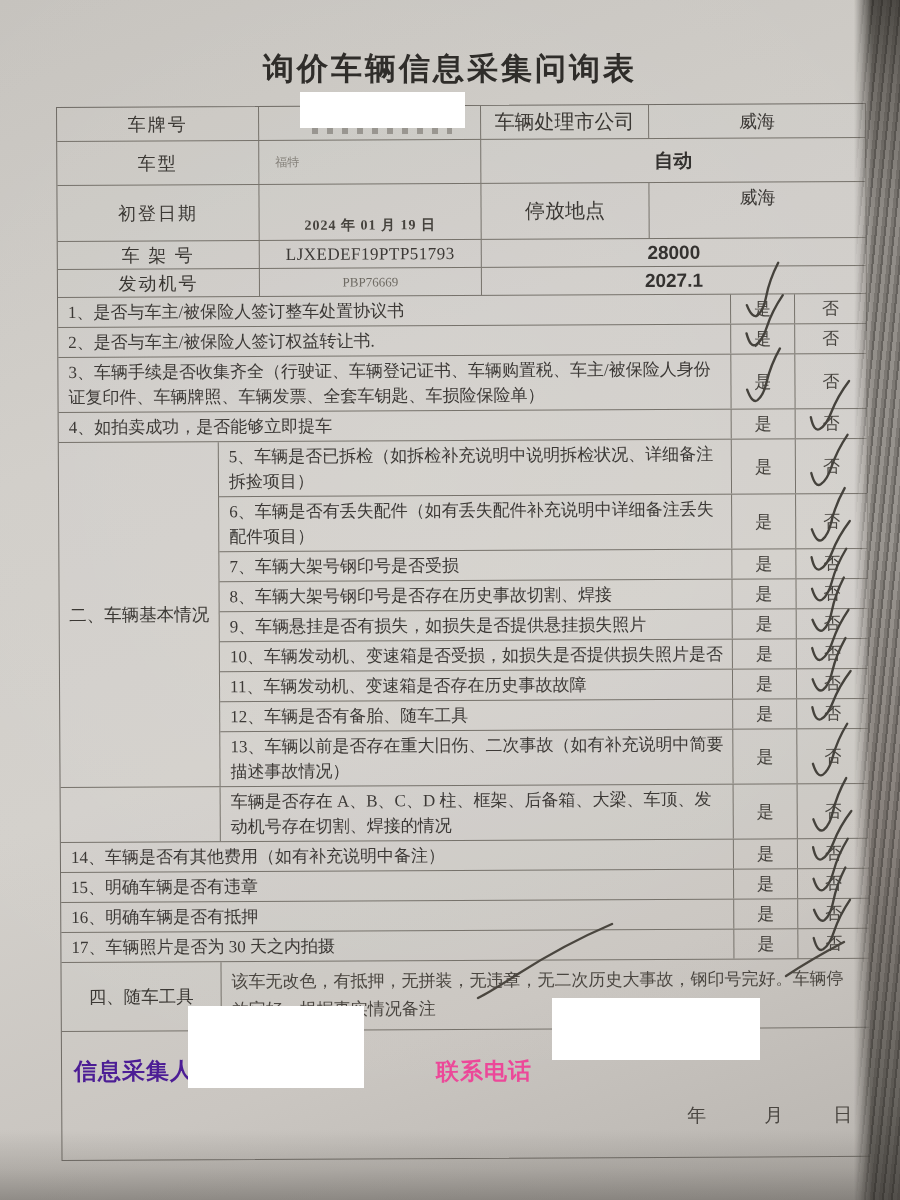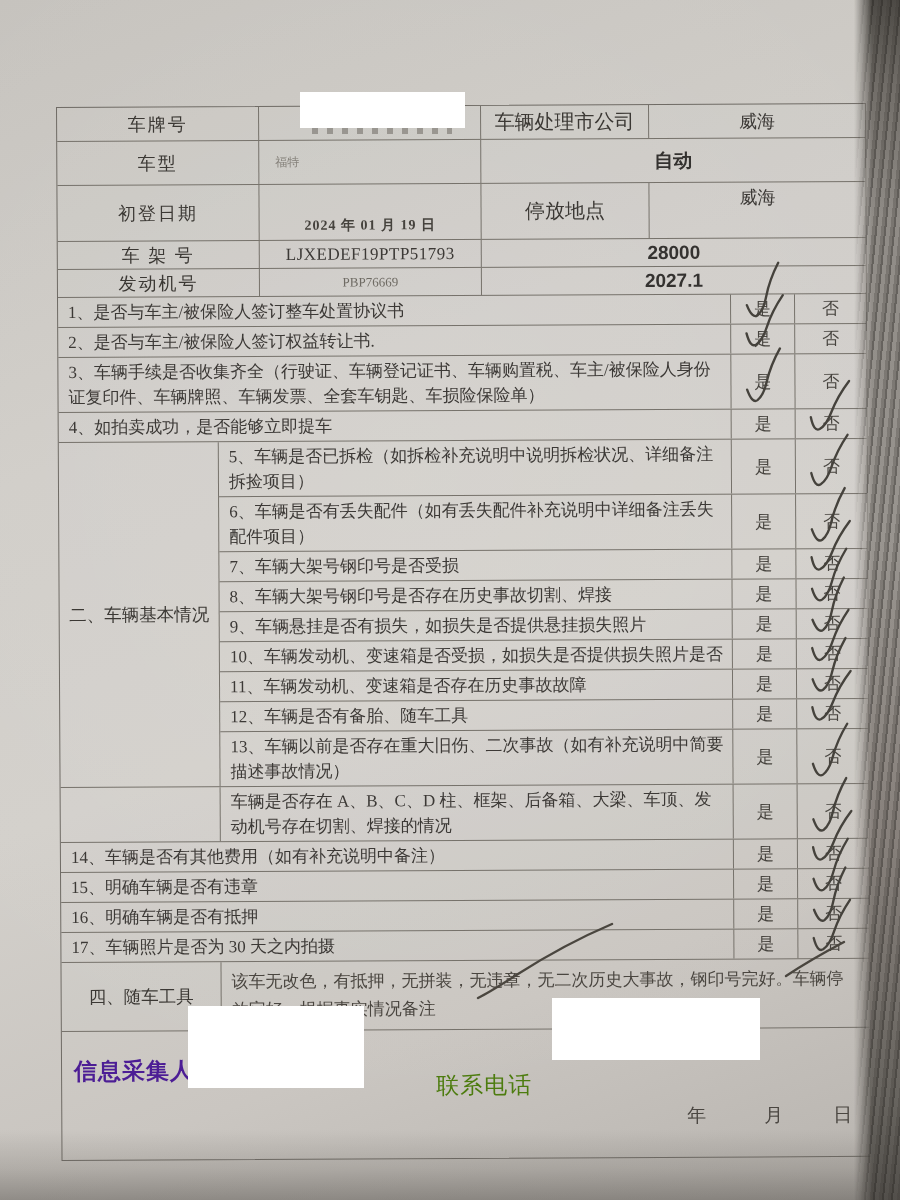--- a/index.html
+++ b/index.html
@@ -92,21 +92,21 @@
   }
   .check path{fill:none;stroke:#45423c;stroke-width:2.6;stroke-linecap:round;}
 
   
   .supp{display:flex;border-top:1px solid var(--line);}
   .supp-text{flex:1;padding:6px 10px;font-size:17px;line-height:28px;color:#4a4640;box-sizing:border-box;}
 
   
   .footer{border-top:1px solid var(--line);height:128px;position:relative;}
   .collector-label{position:absolute;left:12px;top:24px;font-size:23px;font-weight:700;color:#4c1d95;letter-spacing:1px;}
-  .phone-label{position:absolute;left:374px;top:26px;font-size:23px;font-weight:400;color:#4d7c0f;letter-spacing:1px;margin-top:14px;}
+  .phone-label{position:absolute;left:374px;top:26px;font-size:23px;font-weight:700;color:#ec4899;letter-spacing:1px;}
   .date-line{position:absolute;right:18px;top:74px;font-size:19px;color:#4a4641;}
   .date-line .y{margin-right:58px;}
   .date-line .m{margin-right:50px;}
 
   
   .redact{position:absolute;background:#ffffff;z-index:5;}
   .redact-plate{left:300px;top:92px;width:165px;height:36px;}
   .redact-collector{left:188px;top:1006px;width:176px;height:82px;}
   .redact-phone{left:552px;top:998px;width:208px;height:62px;}
   .plate-remnant{
@@ -119,20 +119,21 @@
   .stroke-svg{position:absolute;overflow:visible;z-index:6;pointer-events:none;}
   .stroke-svg path{fill:none;stroke:#4a463f;stroke-width:2.4;stroke-linecap:round;}
   .stroke1{left:470px;top:922px;width:150px;height:80px;}
   .stroke2{left:782px;top:938px;width:66px;height:40px;}
 </style>
 </head>
 <body>
 
 <div class="photo">
 
+  <h1 class="title">询价车辆信息采集问询表</h1>
 
   <div class="form">
     <div id="info-rows">
   <div class="info-row">
     <div class="c-l1">车牌号</div>
     <div class="c-v1"></div>
     <div class="c-l2">车辆处理市公司</div>
     <div class="c-v2">威海</div>
   </div>
 

